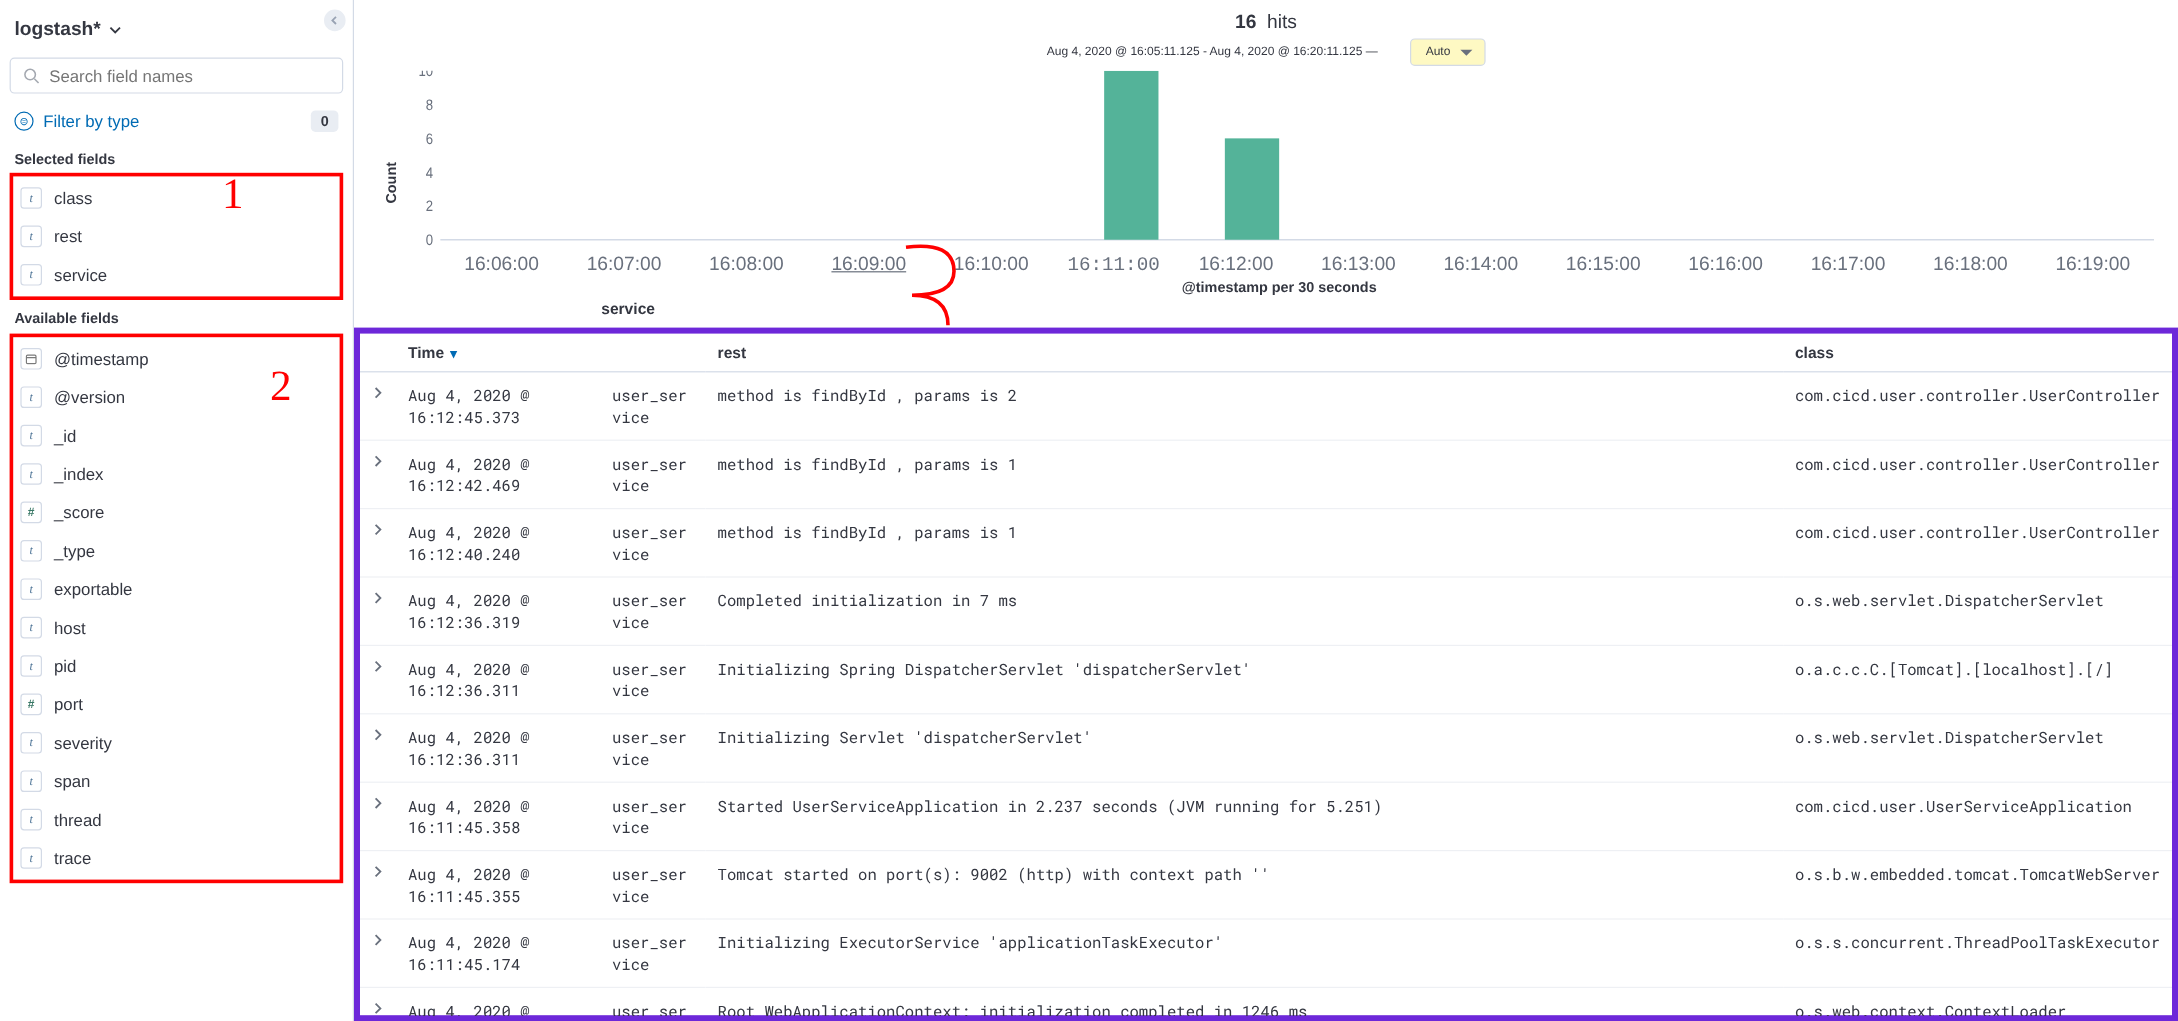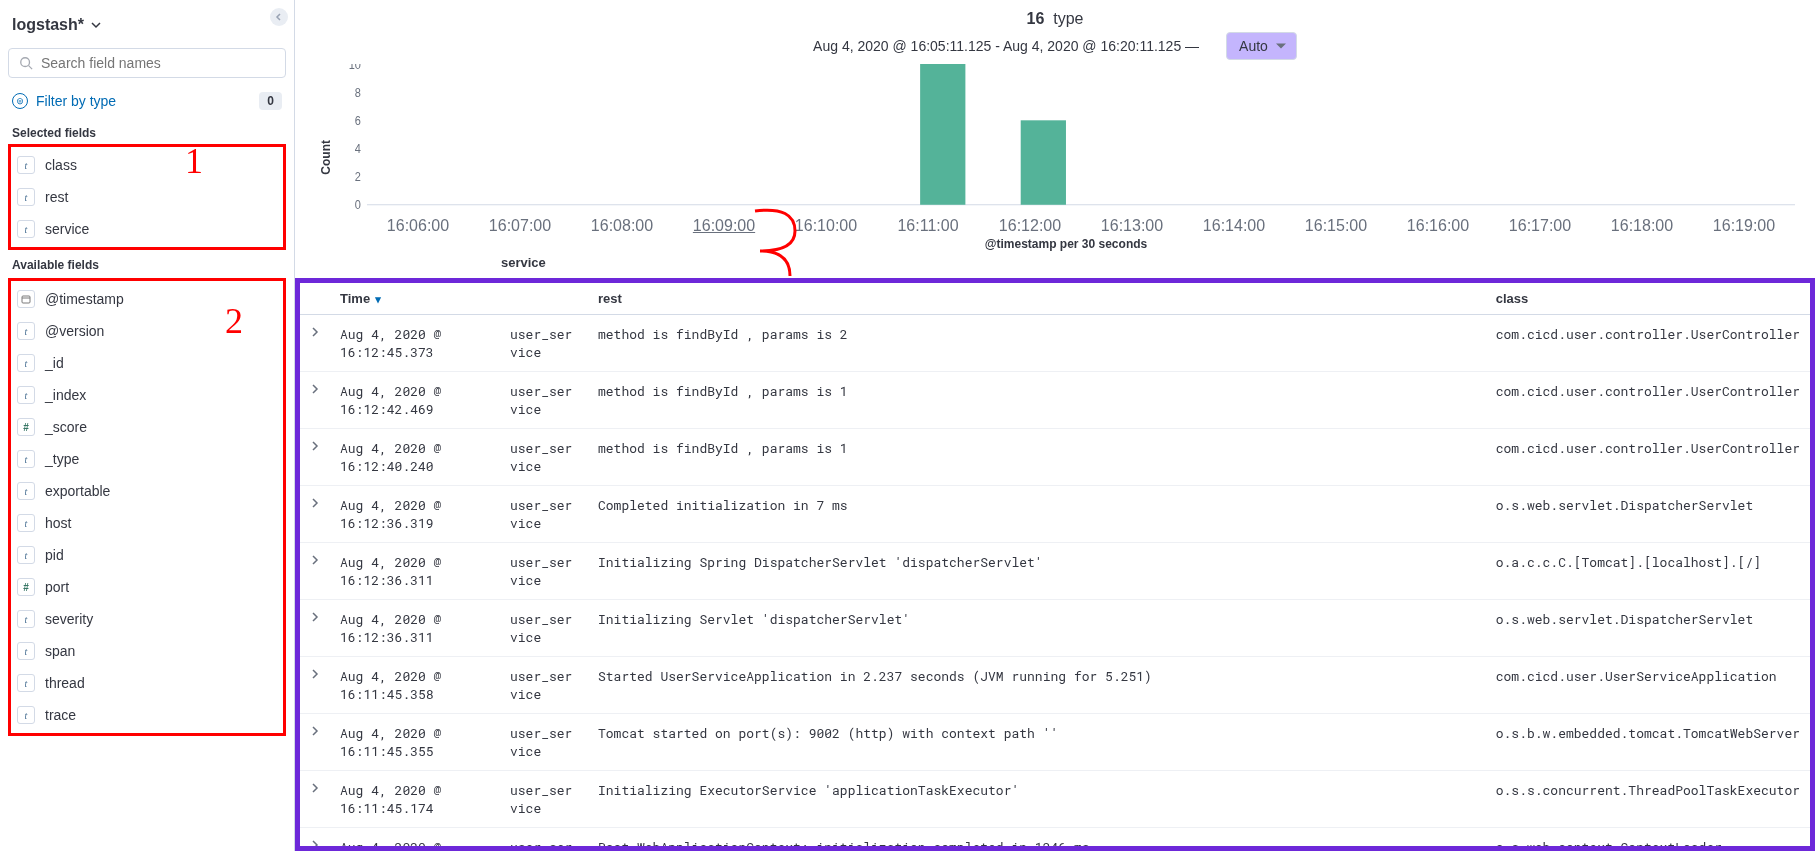--- a/index.html
+++ b/index.html
@@ -22,22 +22,22 @@
 .type-badge { width: 18px; height: 18px; border: 1px solid #d3dae6; border-radius: 3px; display: inline-flex; align-items: center; justify-content: center; font-size: 10px; font-style: italic; font-family: Georgia, serif; color: #4a7194; margin-right: 10px; background: #fff; }
 .type-badge.num { color: #387765; font-style: normal; font-family: inherit; font-weight: 600; }
 .type-badge.date { color: #7a7a7a; }
 .selected-box { border: 3px solid #ff0000; padding: 2px; }
 .available-box { border: 3px solid #ff0000; padding: 2px; margin-top: 2px; }
 
 .main { flex: 1; display: flex; flex-direction: column; overflow: hidden; }
 .header-area { padding: 10px 0 0 0; text-align: center; }
 .hits-line { font-size: 16px; }
 .hits-line .n { font-weight: 700; margin-top: 37px; }
-.range-line { display: flex; align-items: center; justify-content: center; gap: 27px; margin-top: 4px; font-size: 14px; color: #343741; }
-.range-select { border: 1px solid #d3dae6; border-radius: 4px; padding: 5px 28px 5px 12px; background: #c4b5fd; position: relative; cursor: pointer; display: inline-flex; align-items: center; }
+.range-line { display: flex; align-items: center; justify-content: center; gap: 27px; margin-top: 4px; font-size: 10px; color: #343741; }
+.range-select { border: 1px solid #d3dae6; border-radius: 4px; padding: 5px 28px 5px 12px; background: #fef9c3; position: relative; cursor: pointer; display: inline-flex; align-items: center; }
 .range-select::after { content: ""; border-left: 5px solid transparent; border-right: 5px solid transparent; border-top: 5px solid #69707d; position: absolute; right: 10px; top: 50%; transform: translateY(-50%); }
 
 .chart-wrap { display: flex; padding: 4px 20px 0 20px; }
 .ylabel-vert { writing-mode: vertical-rl; transform: rotate(180deg); font-size: 12px; font-weight: 700; color: #343741; align-self: center; padding: 0 4px; }
 .chart-inner { flex: 1; }
 .chart-svg { width: 100%; height: 150px; }
 .xaxis-title { text-align: center; font-size: 12px; font-weight: 700; margin-top: 2px; }
 
 .table-wrap { flex: 1; overflow: auto; border-top: 1px solid #d3dae6; margin-top: 8px; position: relative; }
 .doc-table { width: 100%; border-collapse: collapse; font-size: 13px; }
@@ -172,21 +172,21 @@
     </div>
 
     <div class="annot" style="left:185px; top:140px;">1</div>
     <div class="annot" style="left:225px; top:300px;">2</div>
   </div>
 
   <div class="main">
     <div class="header-area">
       <div class="hits-line">
         <span class="n">16</span>
-        &nbsp;<span>type</span>
+        &nbsp;<span>hits</span>
       </div>
       <div class="range-line">
         <span>Aug 4, 2020 @ 16:05:11.125 - Aug 4, 2020 @ 16:20:11.125 —</span>
         <span class="range-select">
           <span>Auto</span>
         </span>
       </div>
     </div>
 
     <div class="chart-wrap">
@@ -202,21 +202,21 @@
             <line x1="30" x2="1460" y1="122" y2="122" stroke="#d3dae6"></line>
             <rect x="583.9285714285714" y="0" width="45.32142857142857" height="122" fill="#54b399"></rect>
             <rect x="684.6428571428571" y="48.8" width="45.32142857142857" height="73.2" fill="#54b399"></rect>
           </svg>
         <div id="xticks-row" style="display: flex; font-size: 16px; color: rgb(105, 112, 125); padding-left: 30px;">
             <span style="flex: 1 1 0%; text-align: center;">16:06:00</span>
             <span style="flex: 1 1 0%; text-align: center;">16:07:00</span>
             <span style="flex: 1 1 0%; text-align: center;">16:08:00</span>
             <span style="flex: 1 1 0%; text-align: center; text-decoration: underline;">16:09:00</span>
             <span style="flex: 1 1 0%; text-align: center;">16:10:00</span>
-            <span style="flex: 1 1 0%; text-align: center;">16:11:00</span>
+            <span style="flex: 1 1 0%; text-align: center; font-family: Liberation Mono, monospace;">16:11:00</span>
             <span style="flex: 1 1 0%; text-align: center;">16:12:00</span>
             <span style="flex: 1 1 0%; text-align: center;">16:13:00</span>
             <span style="flex: 1 1 0%; text-align: center;">16:14:00</span>
             <span style="flex: 1 1 0%; text-align: center;">16:15:00</span>
             <span style="flex: 1 1 0%; text-align: center;">16:16:00</span>
             <span style="flex: 1 1 0%; text-align: center;">16:17:00</span>
             <span style="flex: 1 1 0%; text-align: center;">16:18:00</span>
             <span style="flex: 1 1 0%; text-align: center;">16:19:00</span>
           </div>
         <div class="xaxis-title">@timestamp per 30 seconds</div>

